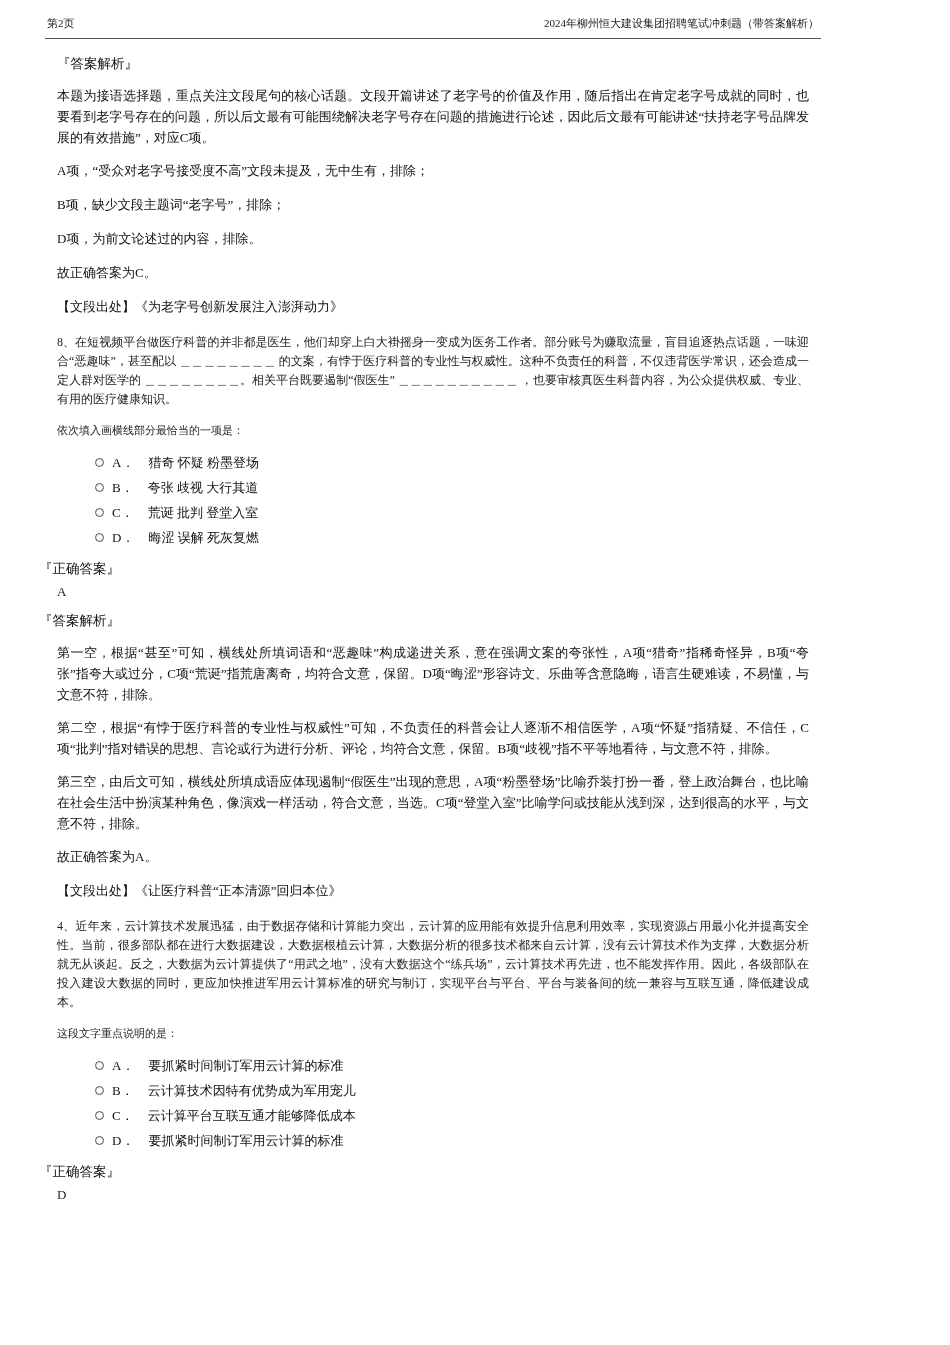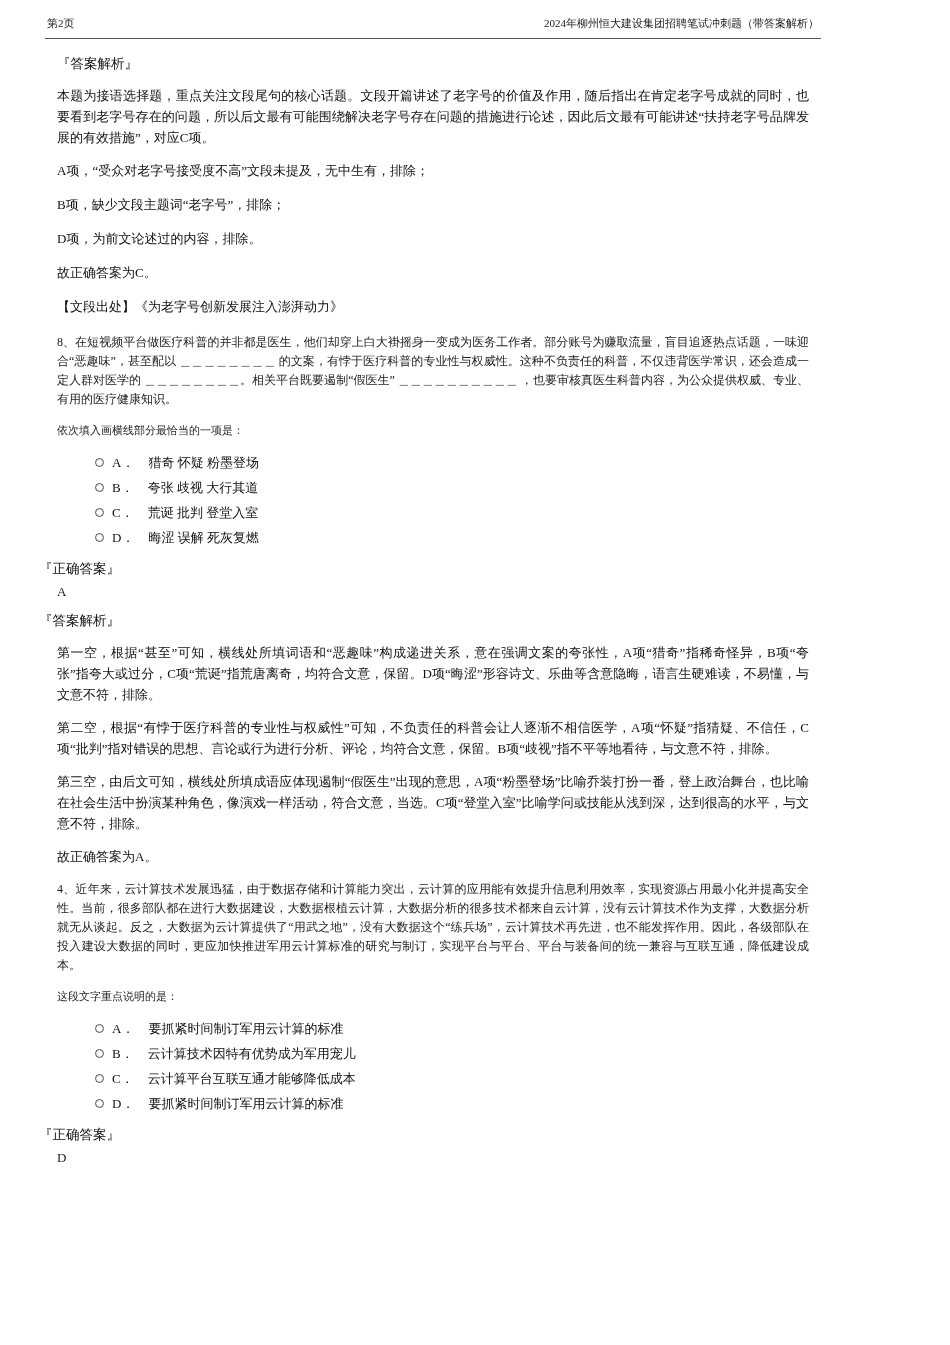--- a/index.html
+++ b/index.html
@@ -114,20 +114,21 @@
     </div>
 
     <div class="h-line outdent" style="margin-bottom:6px;">『正确答案』</div>
     <div class="ans-val outdent">A</div>
     <div class="h-line outdent">『答案解析』</div>
 
     <p class="para">第一空，根据“甚至”可知，横线处所填词语和“恶趣味”构成递进关系，意在强调文案的夸张性，A项“猎奇”指稀奇怪异，B项“夸张”指夸大或过分，C项“荒诞”指荒唐离奇，均符合文意，保留。D项“晦涩”形容诗文、乐曲等含意隐晦，语言生硬难读，不易懂，与文意不符，排除。</p>
     <p class="para">第二空，根据“有悖于医疗科普的专业性与权威性”可知，不负责任的科普会让人逐渐不相信医学，A项“怀疑”指猜疑、不信任，C项“批判”指对错误的思想、言论或行为进行分析、评论，均符合文意，保留。B项“歧视”指不平等地看待，与文意不符，排除。</p>
     <p class="para">第三空，由后文可知，横线处所填成语应体现遏制“假医生”出现的意思，A项“粉墨登场”比喻乔装打扮一番，登上政治舞台，也比喻在社会生活中扮演某种角色，像演戏一样活动，符合文意，当选。C项“登堂入室”比喻学问或技能从浅到深，达到很高的水平，与文意不符，排除。</p>
     <p class="para single">故正确答案为A。</p>
+    <p class="para src">【文段出处】《让医疗科普“正本清源”回归本位》</p>
 
     <p class="stem">4、近年来，云计算技术发展迅猛，由于数据存储和计算能力突出，云计算的应用能有效提升信息利用效率，实现资源占用最小化并提高安全性。当前，很多部队都在进行大数据建设，大数据根植云计算，大数据分析的很多技术都来自云计算，没有云计算技术作为支撑，大数据分析就无从谈起。反之，大数据为云计算提供了“用武之地”，没有大数据这个“练兵场”，云计算技术再先进，也不能发挥作用。因此，各级部队在投入建设大数据的同时，更应加快推进军用云计算标准的研究与制订，实现平台与平台、平台与装备间的统一兼容与互联互通，降低建设成本。</p>
     <p class="prompt">这段文字重点说明的是：</p>
 
     <div class="options">
       <div class="opt-row">
         <span class="radio"></span>
         <span class="opt-letter">A．</span>
         <span>要抓紧时间制订军用云计算的标准</span>
       </div>

